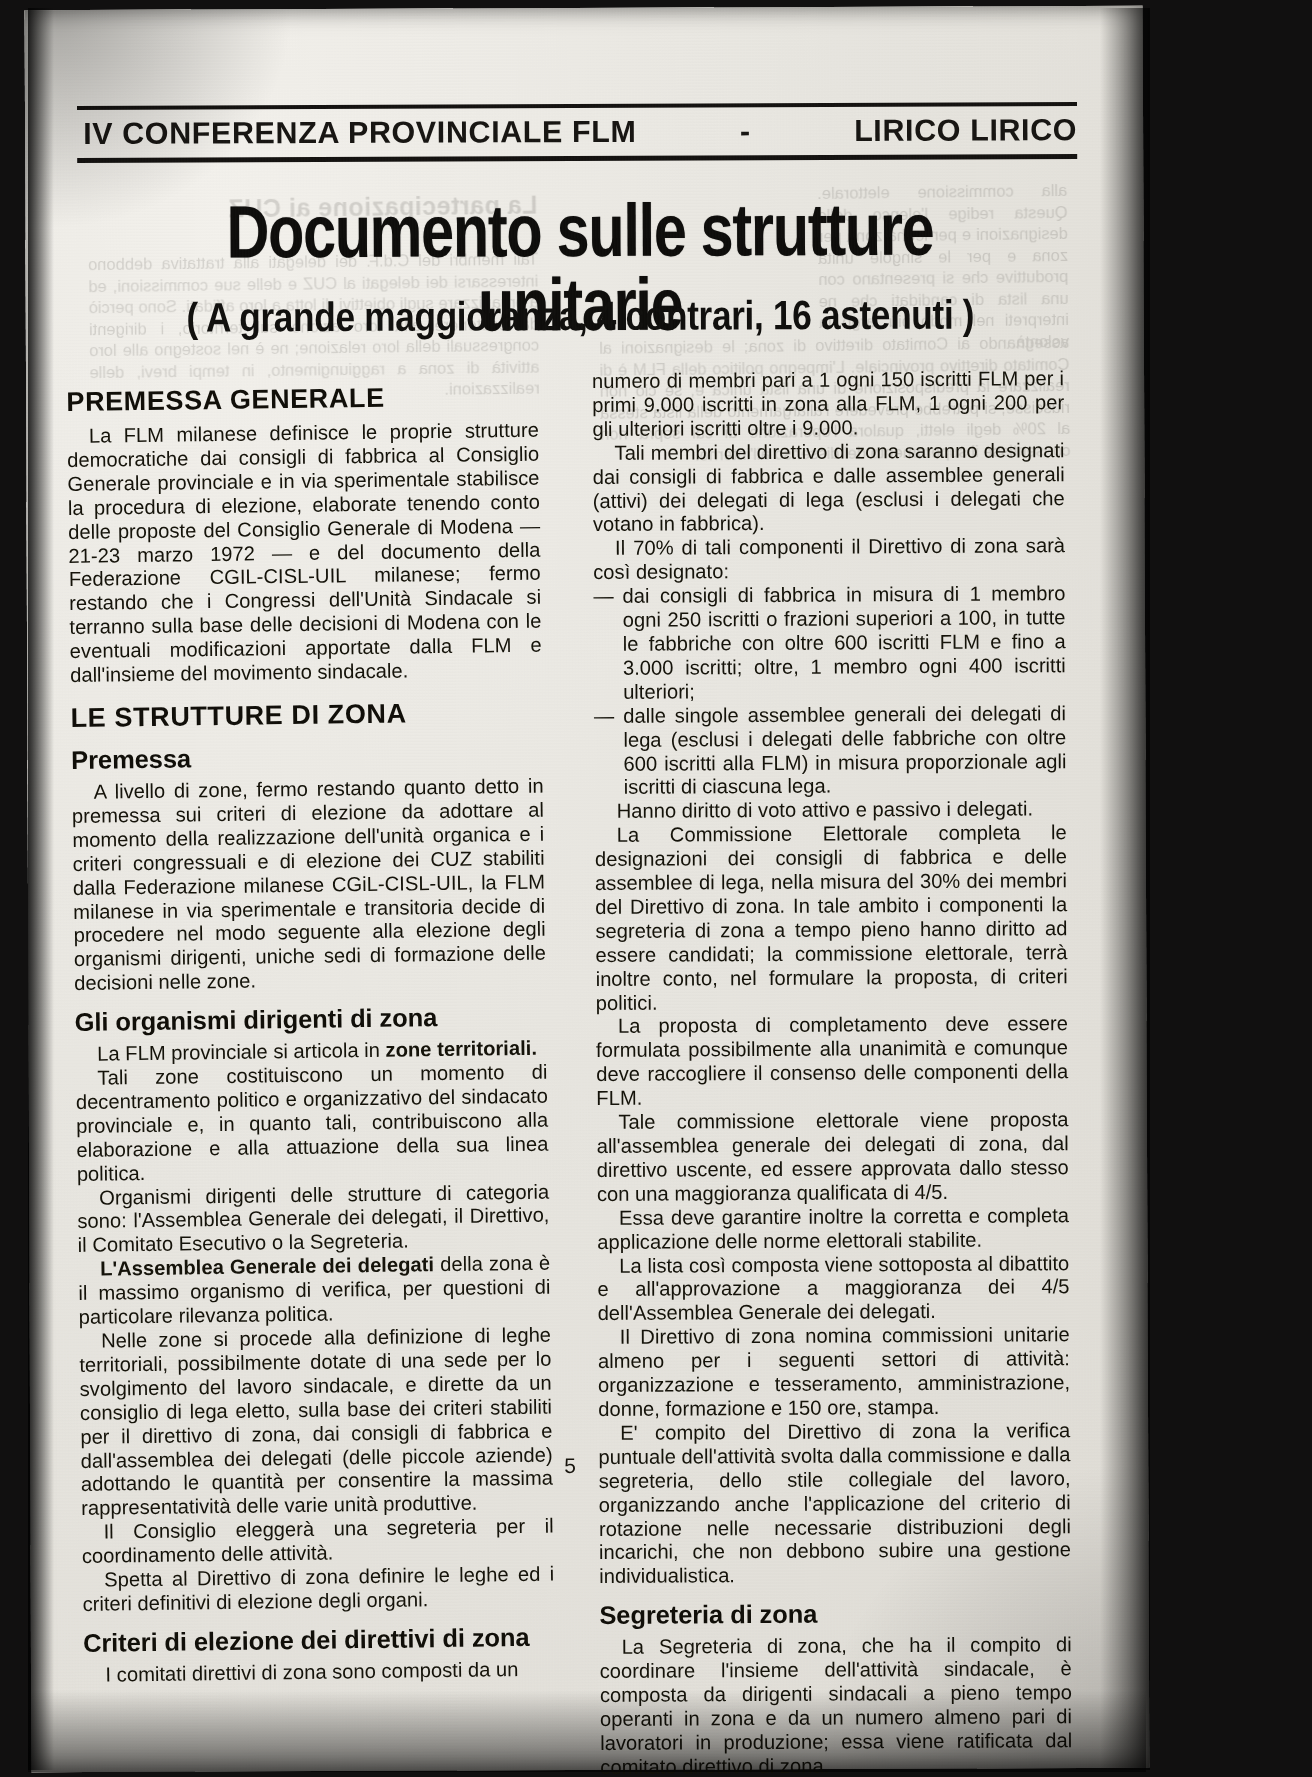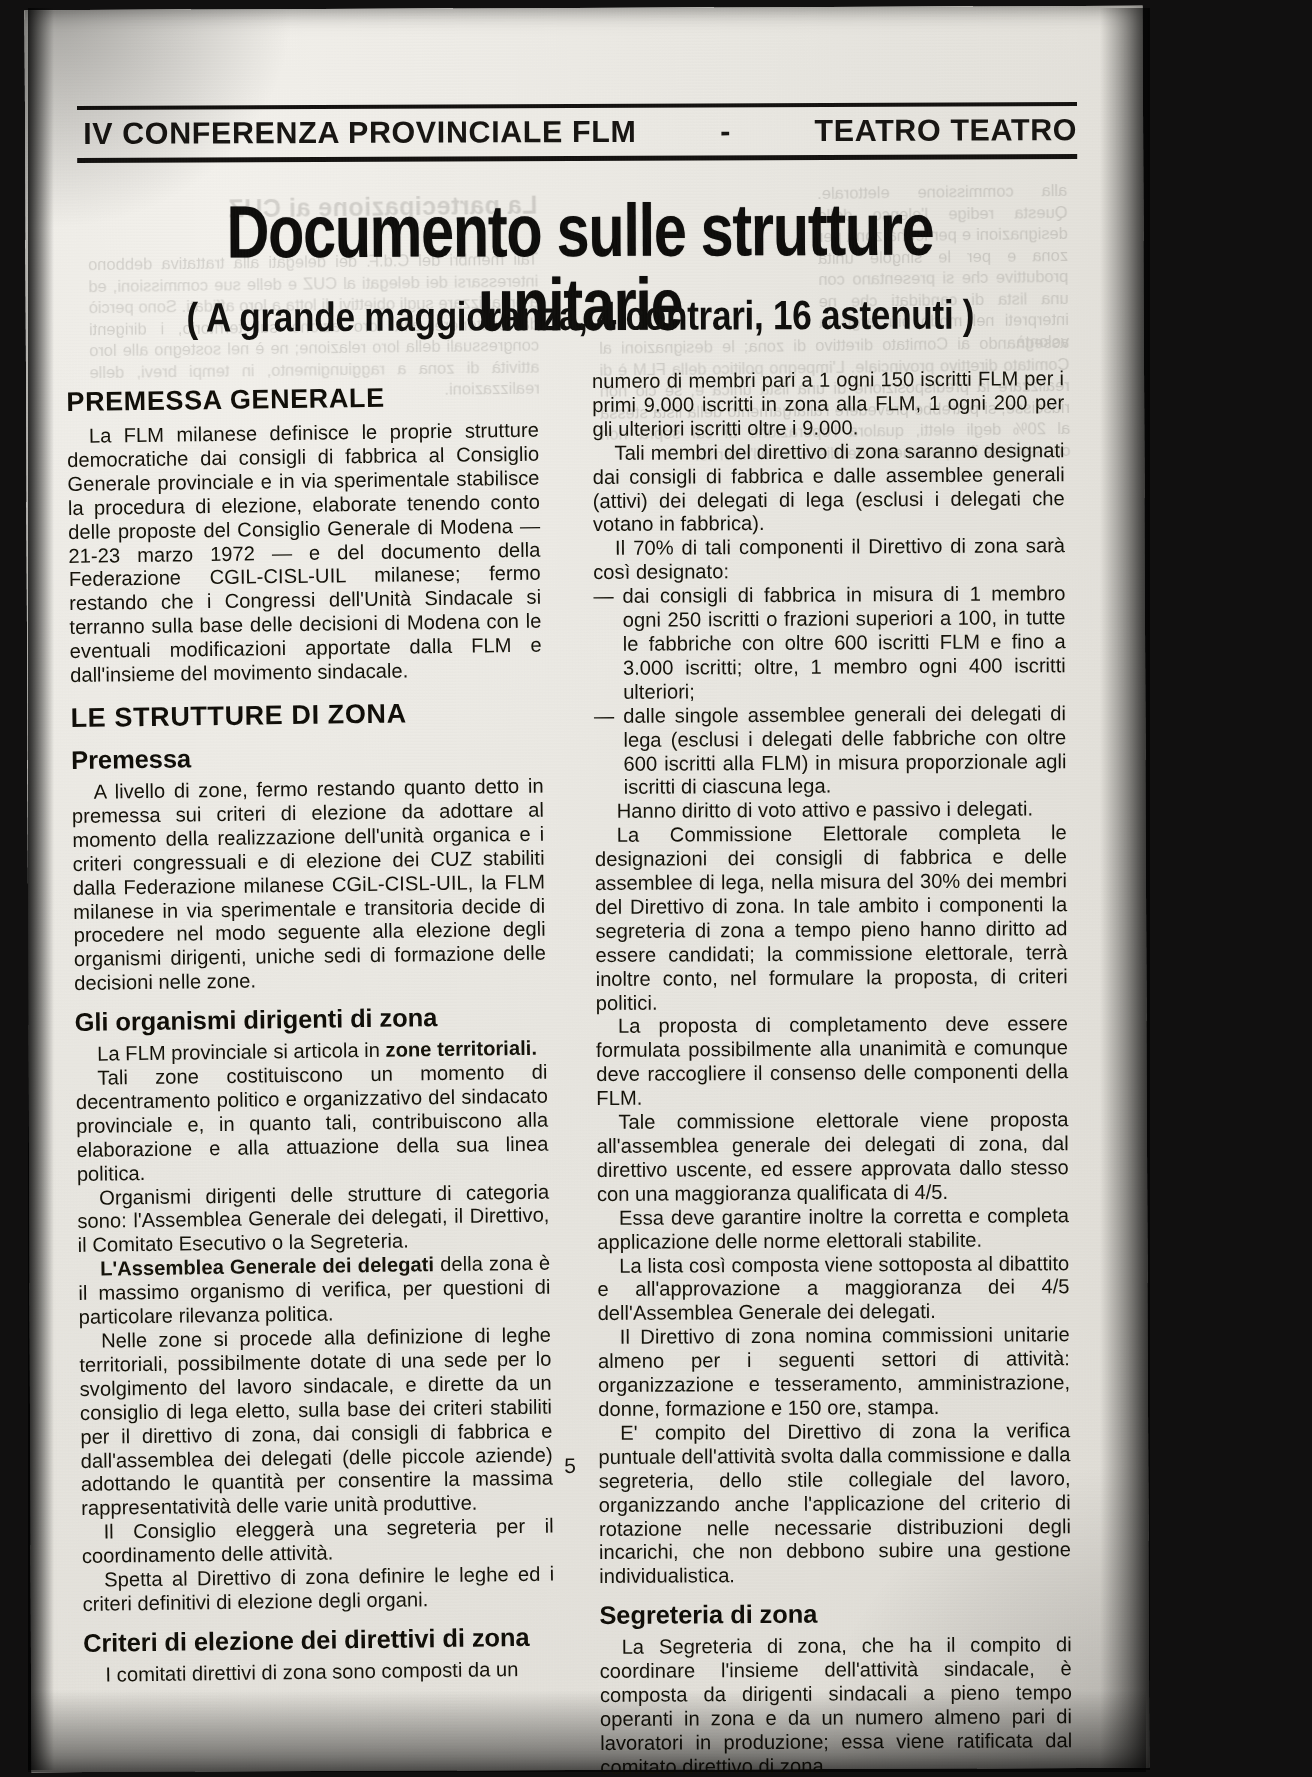--- a/index.html
+++ b/index.html
@@ -251,21 +251,21 @@
     </div>
 
     <div id="content">
 
       <div class="rule" id="rule-top"></div>
       <div class="rule" id="rule-bot"></div>
 
       <div id="masthead">
         <span>IV CONFERENZA PROVINCIALE FLM</span>
         <span>-</span>
-        <span>TEATRO TEATRO</span>
+        <span>LIRICO LIRICO</span>
       </div>
 
       <div id="headline">Documento sulle strutture unitarie</div>
       <div id="subhead">( A grande maggioranza, 4 contrari, 16 astenuti )</div>
 
       <div class="column" id="col-left">
 
         <div class="h1-sec">PREMESSA GENERALE</div>
 
         <p class="indent">La FLM milanese definisce le proprie strutture democratiche dai consigli di fabbrica al Consiglio Generale provinciale e in via sperimentale stabilisce la procedura di elezione, elaborate tenendo conto delle proposte del Consiglio Generale di Modena — 21-23 marzo 1972 — e del documento della Federazione CGIL-CISL-UIL milanese; fermo restando che i Congressi dell'Unità Sindacale si terranno sulla base delle decisioni di Modena con le eventuali modificazioni apportate dalla FLM e dall'insieme del movimento sindacale.</p>

